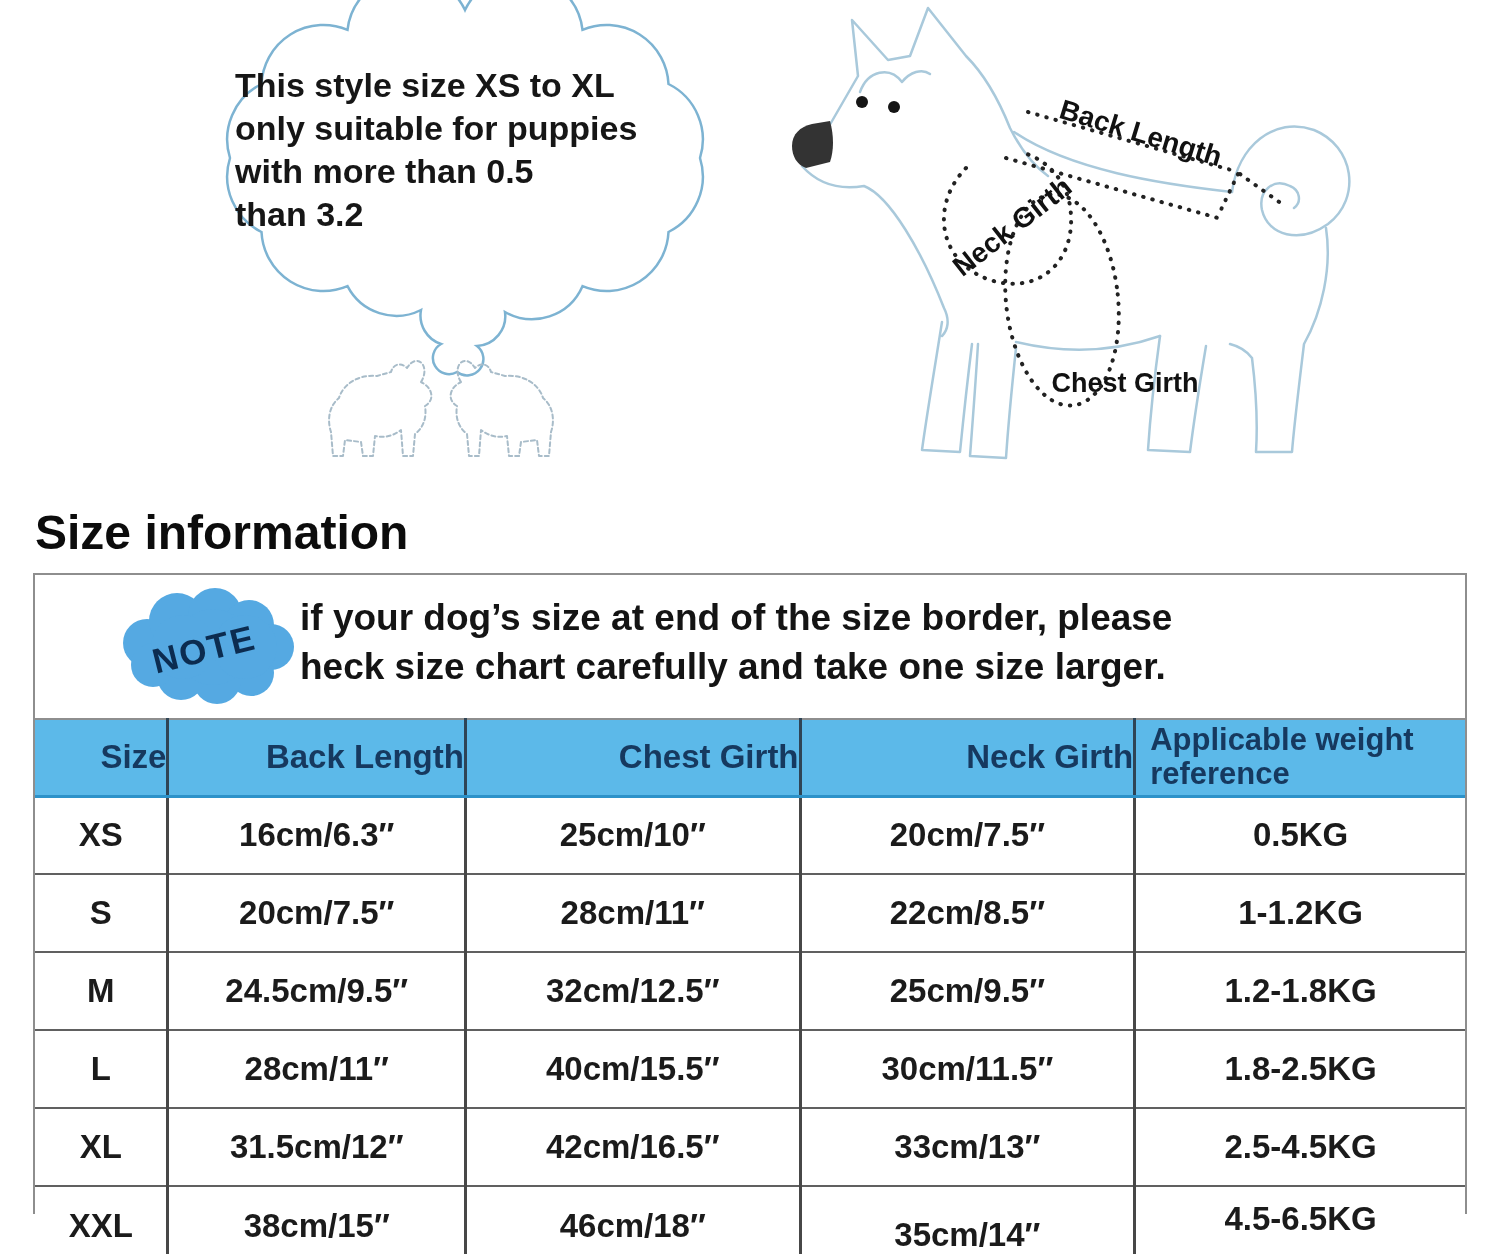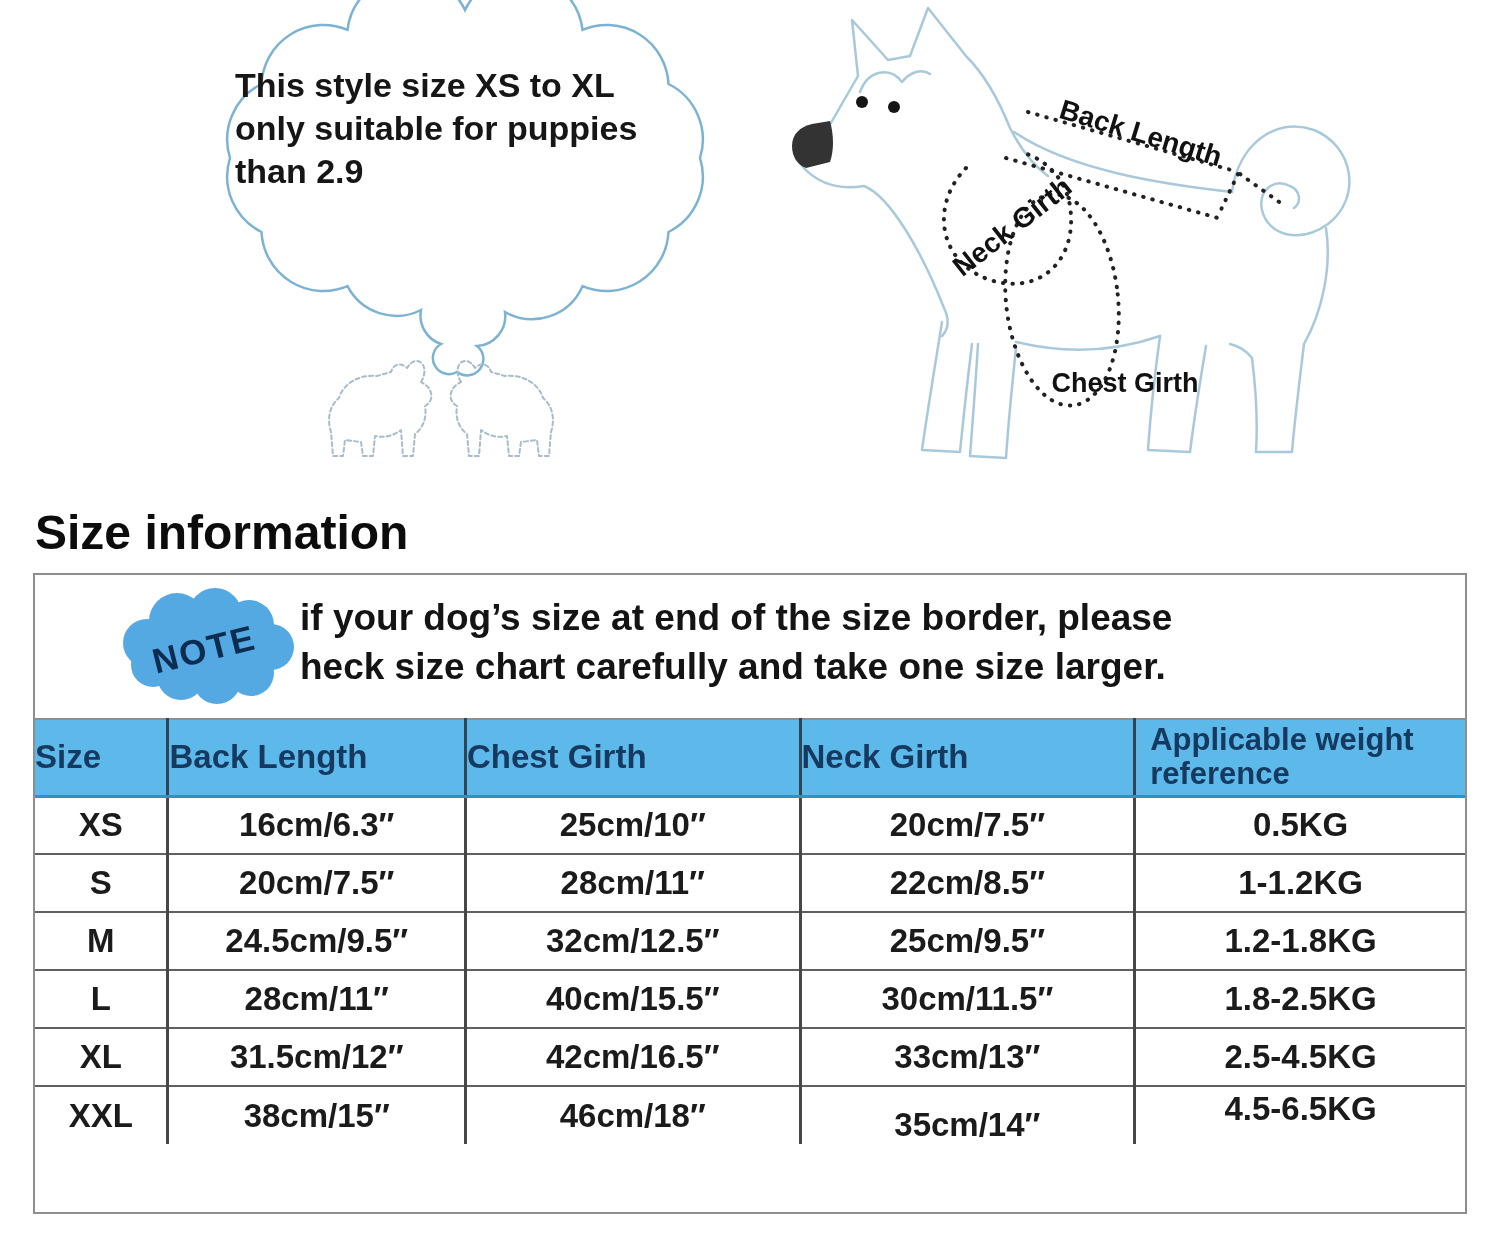--- a/index.html
+++ b/index.html
@@ -38,26 +38,26 @@
   }
 
   table.size-table {
     width:100%; border-collapse:collapse; table-layout:fixed;
   }
   .size-table th, .size-table td { padding:0; }
   .size-table thead tr { height:77px; }
   .size-table thead th {
     background:var(--header_blue,#5cb9e9);
     color:var(--header_text,#16395f);
-    font-size:33px; font-weight:700; text-align:left;
+    font-size:33px; font-weight:700; text-align:right;
     border-top:2px solid #8e8e8e;
     border-bottom:3px solid #2d92c9;
   }
   .size-table thead th + th { border-left:3px solid #2f4455; }
-  .size-table tbody tr { height:58px; }
+  .size-table tbody tr { height:78px; }
   .size-table tbody td {
     font-size:33px; font-weight:700; color:#1b1b1b; text-align:center;
     border-top:2px solid #606060; background:#fff;
     vertical-align:middle;
   }
   .size-table tbody td + td { border-left:3px solid #474747; }
   .size-table .th-left {
     text-align:left; padding-left:14px;
     font-size:31px; line-height:34px;
   }
@@ -106,21 +106,22 @@
                C 34 26 18 36 14 50 C 4 58 2 72 6 84 L 8 108 L 18 108 L 20 92
                L 36 94 L 38 108 L 48 108 L 50 88 C 60 90 68 88 76 82
                L 78 108 L 88 108 L 90 86 C 98 80 102 70 100 58
                C 110 52 108 40 96 34"></path>
     </g>
   </svg>
 
   <div class="bubble-text">
     <div>This style size XS to XL</div>
     <div>only suitable for puppies</div>
-    <div>than 2.9</div>
+    <div>with more than 0.5</div>
+    <div>than 3.2</div>
   </div>
 
   <svg class="dog-svg" width="640" height="480" viewBox="0 0 640 480">
     <g stroke="var(--sketch_blue,#a9c9db)" stroke-width="2.5" fill="none" stroke-linecap="round" stroke-linejoin="round">
 
       <path d="M 58 128 L 88 76 L 82 20 L 118 60 L 140 56 L 158 8 L 196 56
                C 214 74 228 98 240 128 C 252 152 264 166 278 176"></path>
       <path d="M 90 92 C 98 70 120 66 132 82 C 140 72 152 68 160 74"></path>
 
       <path d="M 32 166 C 48 184 70 190 94 186 C 120 196 152 252 174 308

